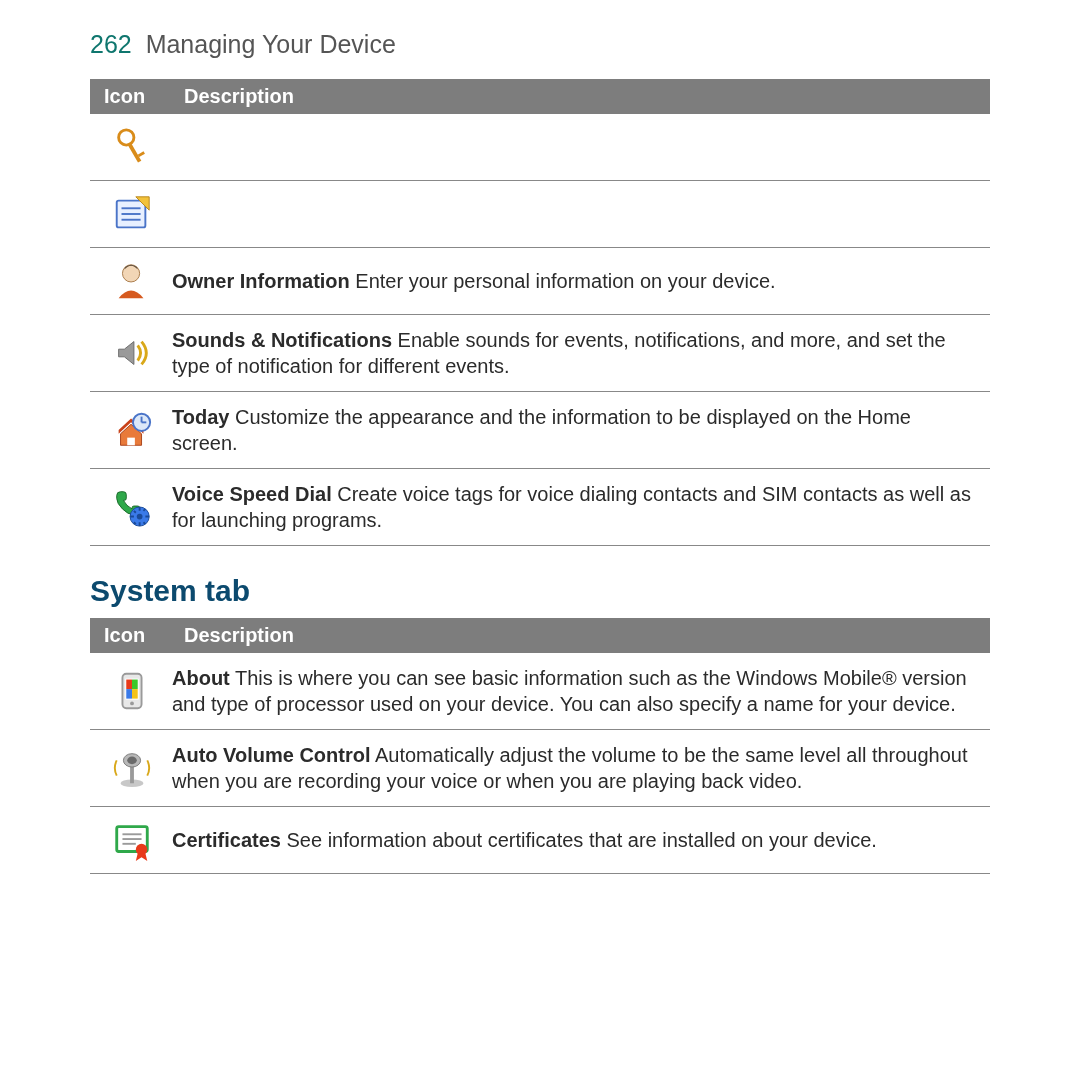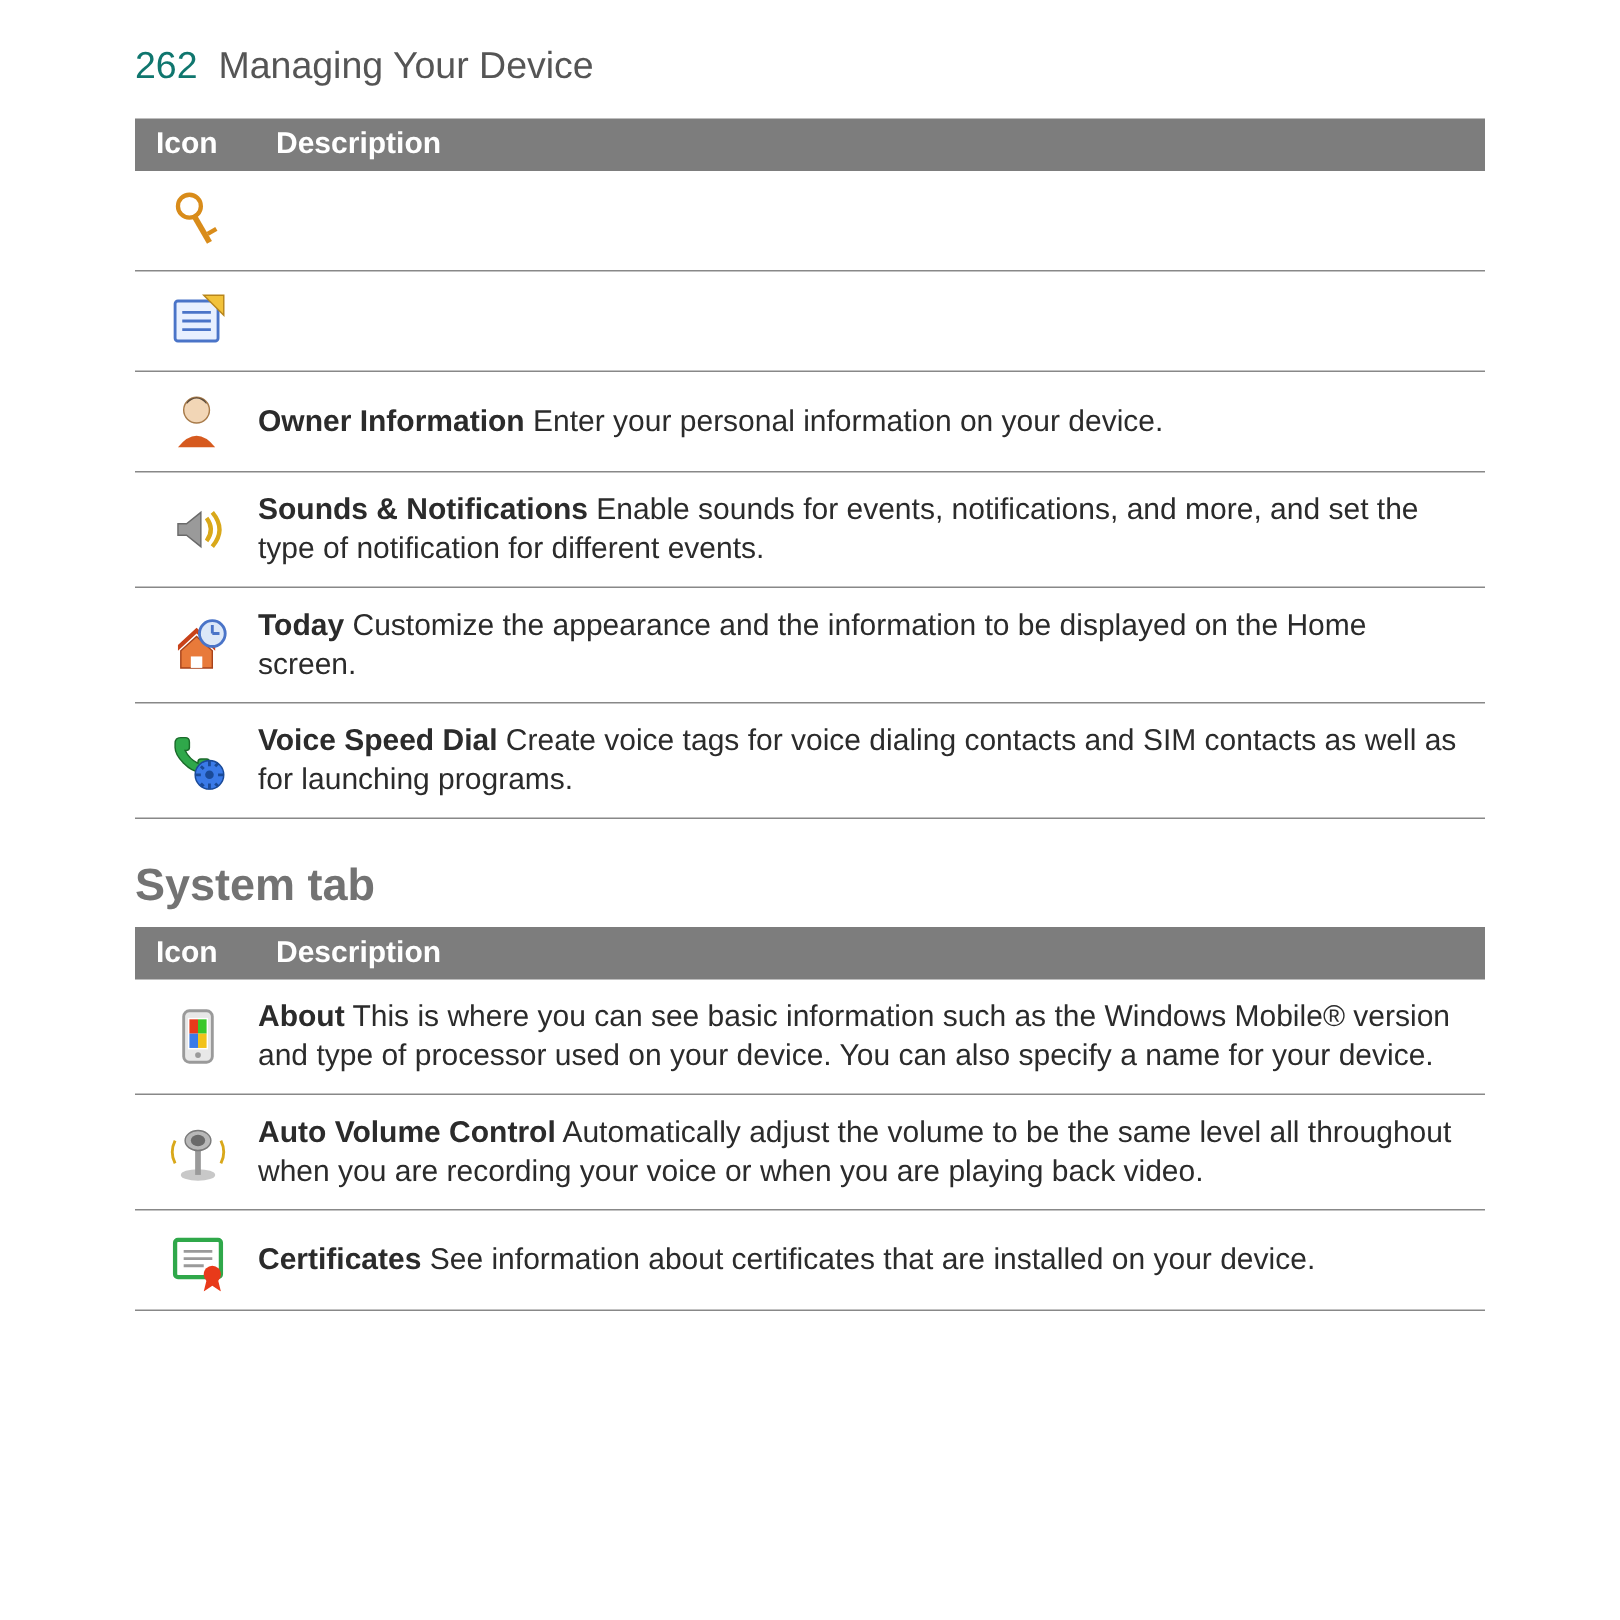--- a/index.html
+++ b/index.html
@@ -11,21 +11,21 @@
     padding: 30px 90px 40px 90px;
   }
   .page-header {
     font-size: 25px;
     color: #555;
     margin-bottom: 20px;
     font-weight: 400;
   }
   .page-header .page-num { color: #0f766e; }
   .tab-heading {
-    color: #737373;
+    color: #0c4a6e;
     font-size: 30px;
     font-weight: 700;
     margin: 28px 0 10px 0;
   }
   .thead-bar {
     background: #7d7d7d;
     color: #fff;
     font-weight: 700;
     font-size: 20px;
     padding: 6px 14px;

